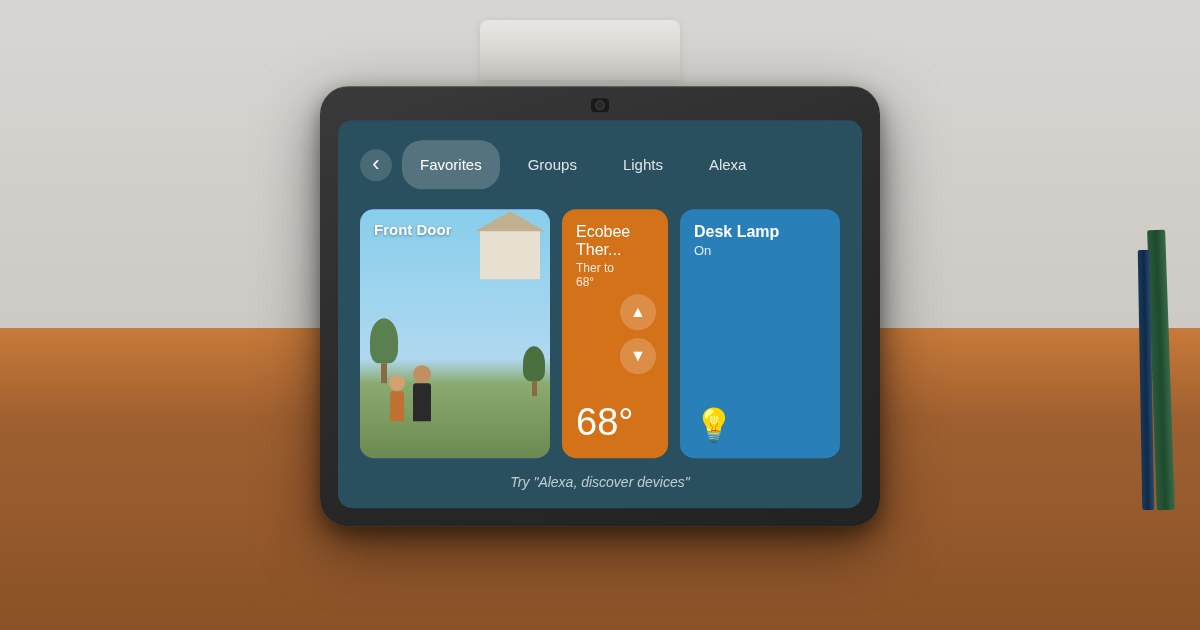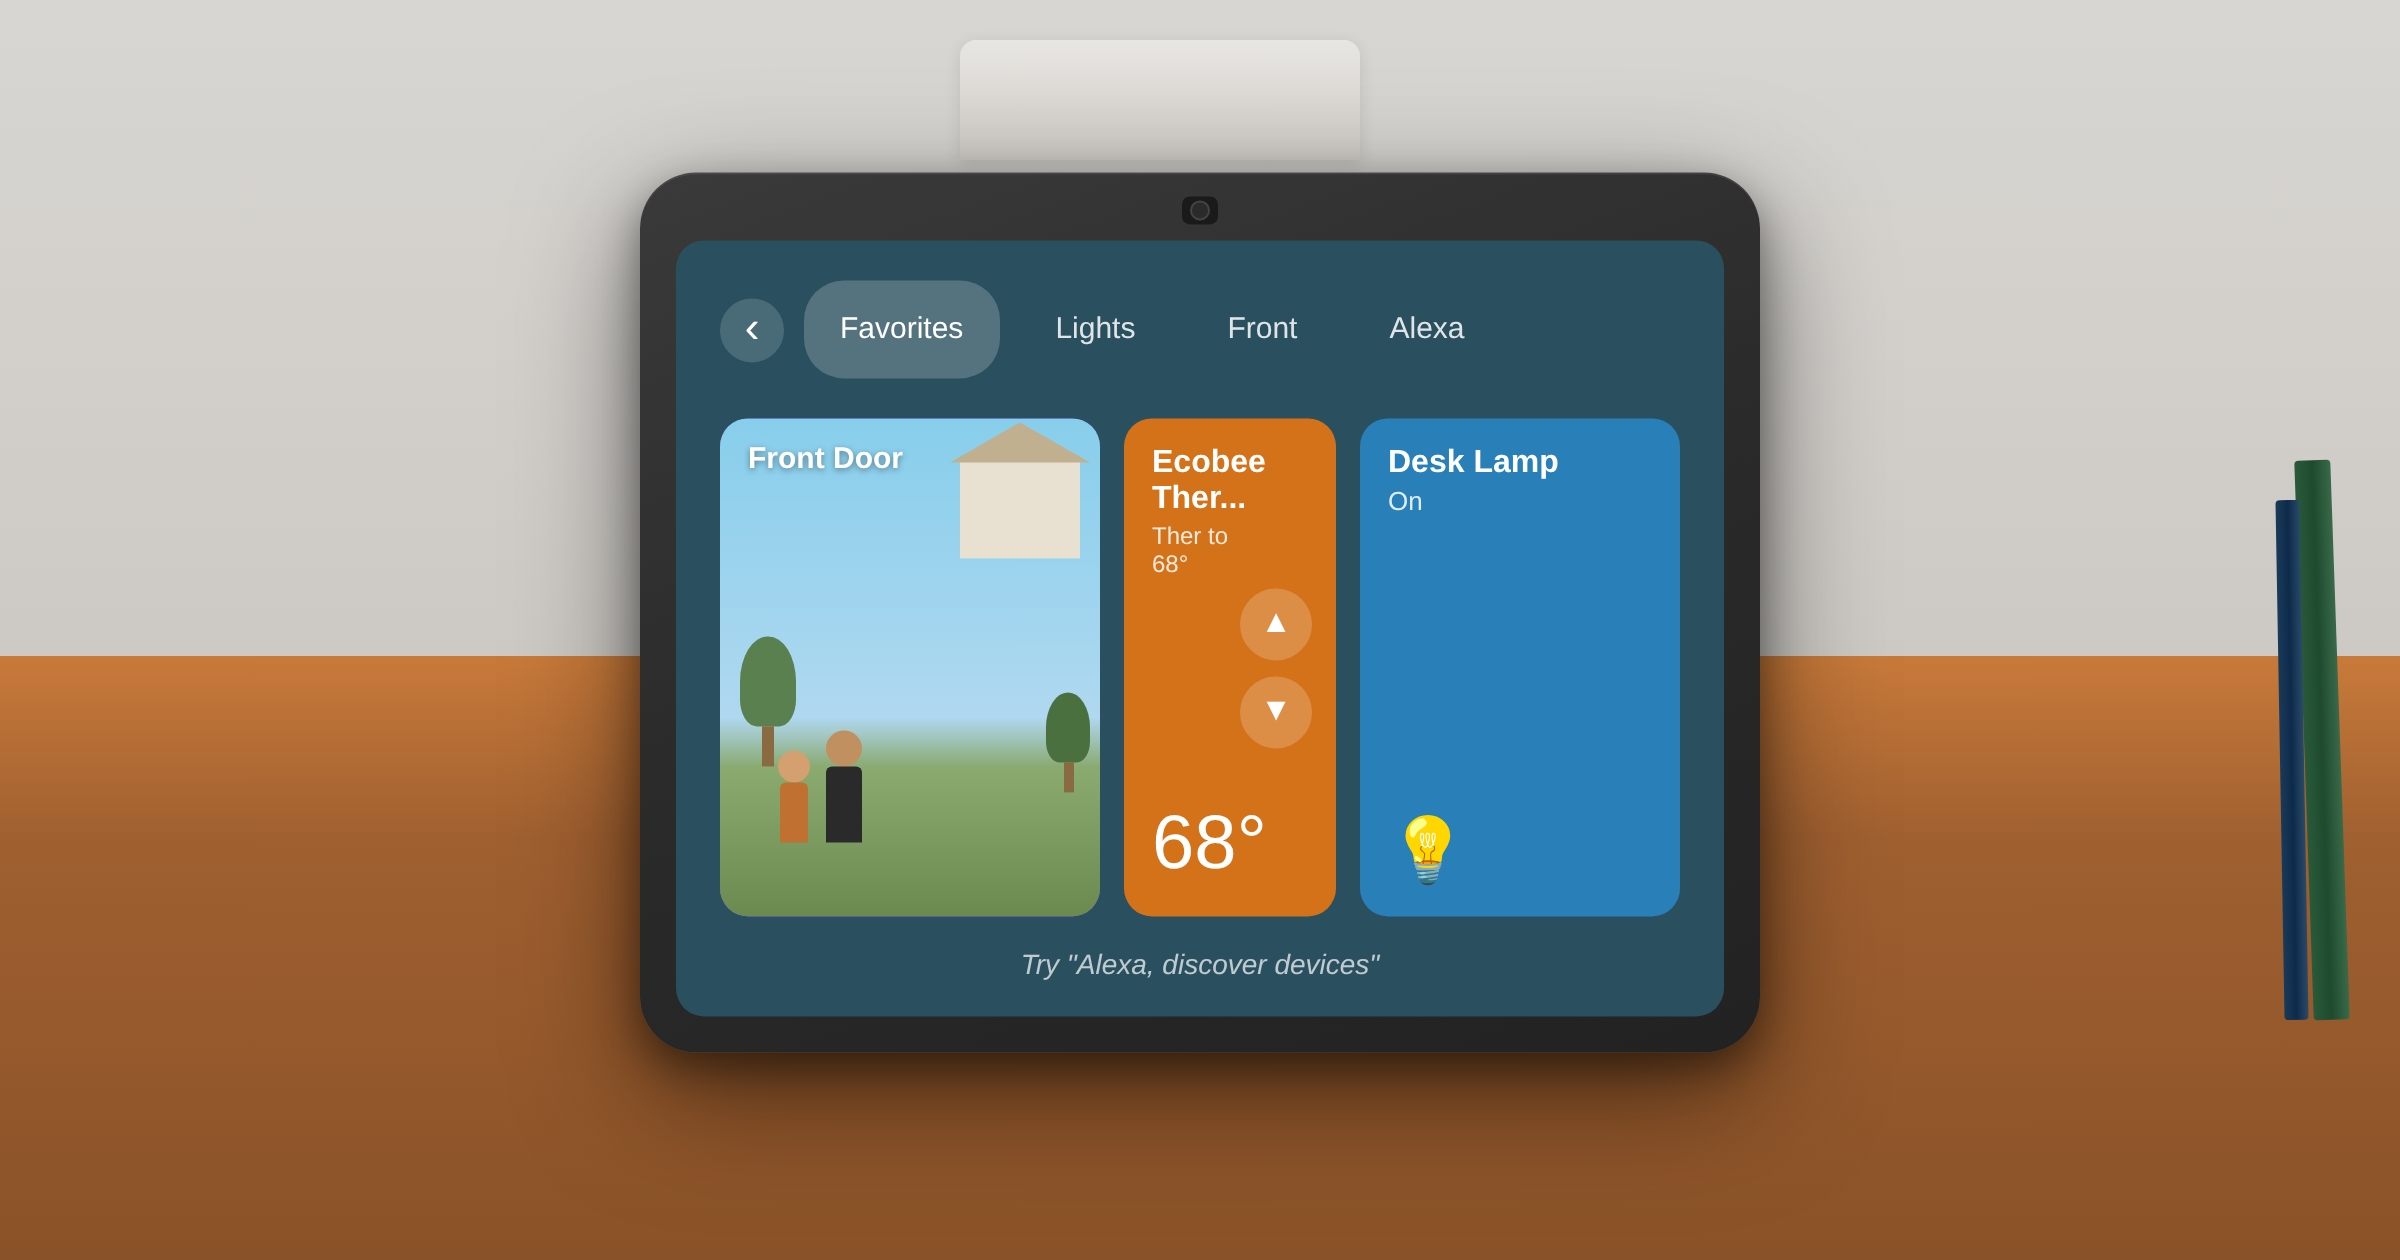--- a/index.html
+++ b/index.html
@@ -279,21 +279,21 @@
       border-radius: 14px;
       background: #d4721a;
       padding: 14px 14px;
       display: flex;
       flex-direction: column;
       position: relative;
     }
 
     .card-title {
       font-size: 16px;
-      font-weight: 700;
+      font-weight: 400;
       color: white;
       margin-bottom: 2px;
     }
     .card-subtitle {
       font-size: 12px;
       color: rgba(255,255,255,0.85);
       margin-bottom: auto;
     }
 
     .temp-controls {
@@ -381,24 +381,24 @@
     </div>
 
     <div class="screen">
 
       <div class="nav-bar">
         <div class="back-btn"></div>
         <div class="nav-tab active">
           <span>Favorites</span>
         </div>
         <div class="nav-tab">
+          <span>Groups</span>
+        </div>
+        <div class="nav-tab">
           <span>Lights</span>
-        </div>
-        <div class="nav-tab">
-          <span>Front</span>
         </div>
         <div class="nav-tab">
           <span>Alexa</span>
         </div>
       </div>
 
       <div class="cards-area">
 
         <div class="card-frontdoor">
           <div class="outdoor-scene">

